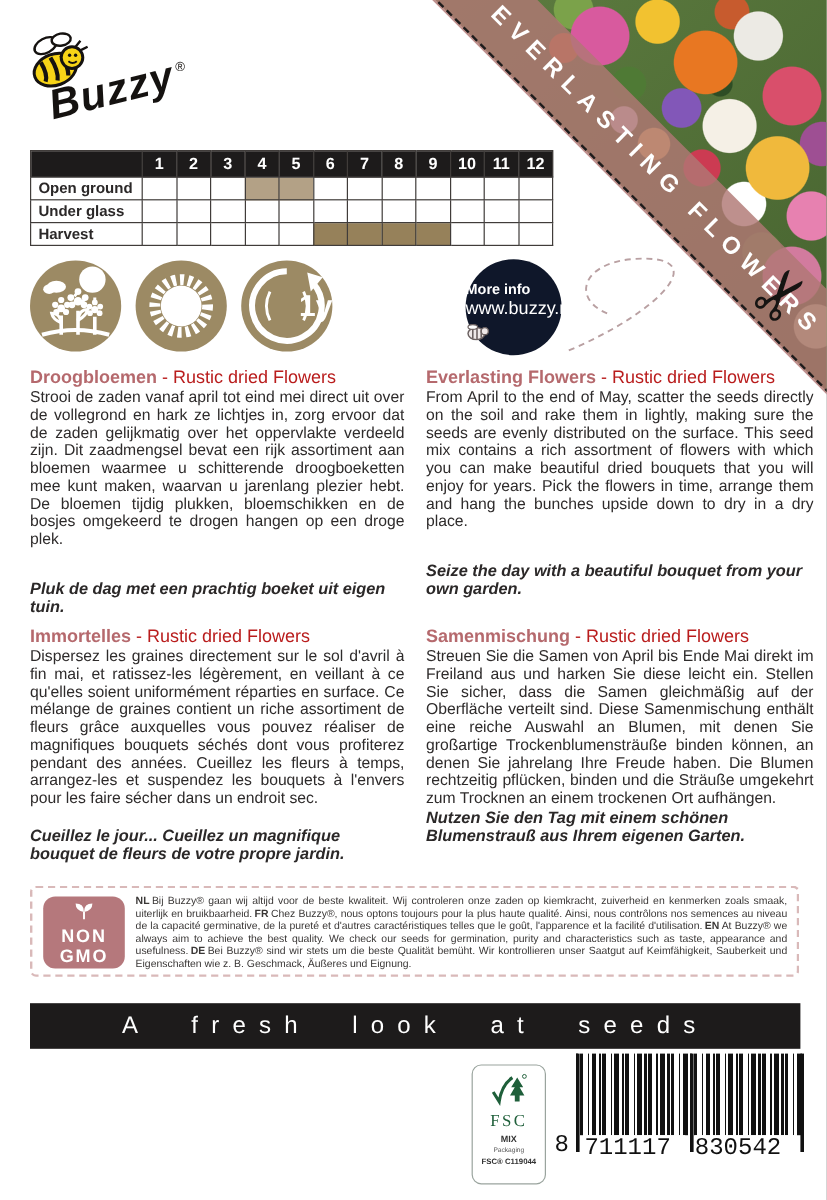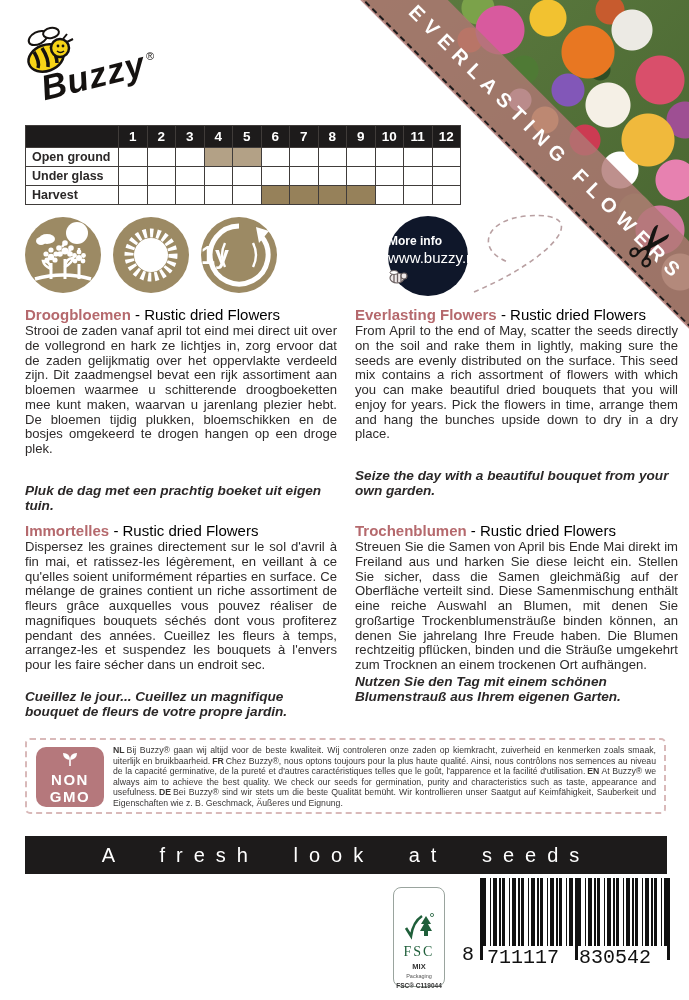--- a/index.html
+++ b/index.html
@@ -67,36 +67,36 @@
   #cal-table th { background:#1d1b1b; color:#fff; font-size:13.5px; font-weight:bold; height:22px; text-align:center; }
   #cal-table th.corner { width:93px; }
   #cal-table td.lbl { font-weight:bold; font-size:12.5px; padding-left:6px; background:#fff; white-space:nowrap; }
 
   
   .picto { position:absolute; width:76px; height:76px; border-radius:50%; background:#9c8a64; }
   .picto svg { position:absolute; inset:0; }
   .p1 { left:25px;  top:217px; }
   .p2 { left:113px; top:217px; }
   .p3 { left:201px; top:217px; }
-  .p3 .oneY { position:absolute; width:100%; text-align:left; top:24px; color:#fff;
+  .p3 .oneY { position:absolute; width:100%; text-align:right; top:24px; color:#fff;
     font-size:25px; font-weight:bold; }
 
   .more-info { position:absolute; left:388px; top:216px; width:80px; height:80px; border-radius:50%;
     background:#0f172a; color:#fff; text-align:left; padding-top:18px; line-height:1.25; }
   .more-info .l1 { font-size:12px; font-weight:bold; display:block; }
   .more-info .l2 { font-size:15px; font-weight:normal; display:block; }
   .bee-trail { position:absolute; left:430px; top:196px; }
 
   
   .sections { position:absolute; left:25px; top:306px; width:653px;
     display:grid; grid-template-columns:312px 323px; column-gap:18px; grid-template-rows:216px auto; }
   .sec { overflow:hidden; }
   .sec-head { font-size:15px; margin-bottom:1px; }
   .sec-title { color:#b5696d; font-weight:bold; }
-  .sec-sub { color:#000000; }
+  .sec-sub { color:#b91c1c; }
   .sec-body { font-size:13.1px; line-height:1.13; text-align:justify; color:#2e2b2b; }
   .tagline { font-size:13.6px; font-weight:bold; font-style:italic; margin-top:26px; }
   .tagline.mid { margin-top:16px; }
   .tagline.tight { margin-top:1px; }
 
   
   .quality { position:absolute; left:25px; top:738px; width:641px; height:76px;
     border:2px dashed #d9b9b9; border-radius:5px; padding:5px 8px 4px 86px; }
   .nongmo { position:absolute; left:9px; top:7px; width:68px; height:60px; background:#b5787c;
     border-radius:10px; color:#fff; text-align:center; padding-top:4px; }
@@ -107,22 +107,22 @@
 
   
   .addr { position:absolute; left:25px; top:861px; width:641px; display:flex;
     justify-content:space-between; font-size:10.5px; color:#2b2828; }
   .addr .site { color:#b5696d; }
   .banner { position:absolute; left:25px; top:836px; width:642px; height:38px; background:#1d1b1b;
     color:#fff; text-align:center; font-size:20px; letter-spacing:0.55em; word-spacing:0.9em;
     line-height:38px; white-space:nowrap; overflow:hidden; }
 
   
-  .fsc { position:absolute; left:393px; top:887px; width:52px; height:100px;
-    border:1.5px solid #9aa49e; border-radius:8px; text-align:center; padding-top:24px; }
+  .fsc { position:absolute; left:393px; top:887px; width:62px; height:100px;
+    border:1.5px solid #9aa49e; border-radius:8px; text-align:center; padding-top:6px; }
   .fsc .name { font-family:"Liberation Serif", serif; font-size:14px; letter-spacing:2px; color:#1f5f3a; }
   .fsc .mix { font-size:7.5px; font-weight:bold; color:#333; margin-top:2px; }
   .fsc .pack { font-size:5.5px; color:#555; margin-top:2px; }
   .fsc .cert { font-size:6.5px; font-weight:bold; color:#333; margin-top:3px; }
 
   
   .barcode { position:absolute; left:480px; top:878px; width:190px; height:90px; }
   .bc-first { position:absolute; left:-18px; bottom:2px; font-family:"Liberation Mono", monospace;
     font-size:20px; color:#111; }
   .bars { position:absolute; left:0; right:0; top:0; bottom:22px;
@@ -313,21 +313,21 @@
     <div class="sec">
       <div class="sec-head">
         <span class="sec-title">Immortelles</span>
         <span class="sec-sub">- Rustic dried Flowers</span>
       </div>
       <div class="sec-body">Dispersez les graines directement sur le sol d'avril à fin mai, et ratissez-les légèrement, en veillant à ce qu'elles soient uniformément réparties en surface. Ce mélange de graines contient un riche assortiment de fleurs grâce auxquelles vous pouvez réaliser de magnifiques bouquets séchés dont vous profiterez pendant des années. Cueillez les fleurs à temps, arrangez-les et suspendez les bouquets à l'envers pour les faire sécher dans un endroit sec.</div>
       <div class="tagline mid">Cueillez le jour... Cueillez un magnifique bouquet de fleurs de votre propre jardin.</div>
     </div>
     <div class="sec">
       <div class="sec-head">
-        <span class="sec-title">Trochenblumen</span>
+        <span class="sec-title">Samenmischung</span>
         <span class="sec-sub">- Rustic dried Flowers</span>
       </div>
       <div class="sec-body">Streuen Sie die Samen von April bis Ende Mai direkt im Freiland aus und harken Sie diese leicht ein. Stellen Sie sicher, dass die Samen gleichmäßig auf der Oberfläche verteilt sind. Diese Samenmischung enthält eine reiche Auswahl an Blumen, mit denen Sie großartige Trockenblumensträuße binden können, an denen Sie jahrelang Ihre Freude haben. Die Blumen rechtzeitig pflücken, binden und die Sträuße umgekehrt zum Trocknen an einem trockenen Ort aufhängen.</div>
       <div class="tagline tight">Nutzen Sie den Tag mit einem schönen Blumenstrauß aus Ihrem eigenen Garten.</div>
     </div>
   </div>
 
   <div class="quality">
     <div class="nongmo">
       <svg width="20" height="16" viewBox="0 0 20 16">

